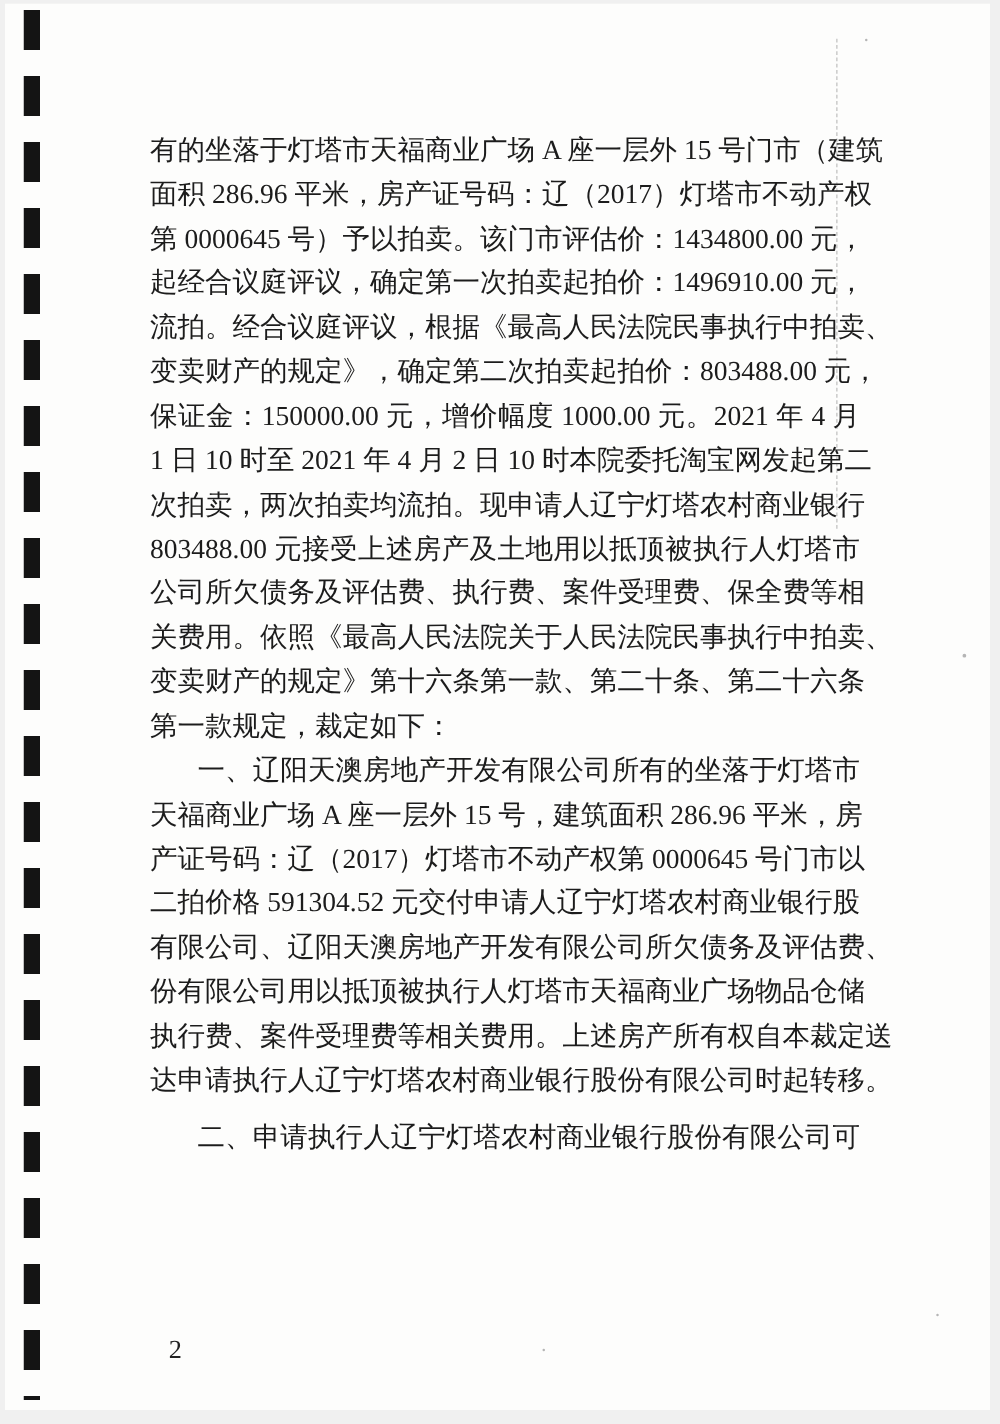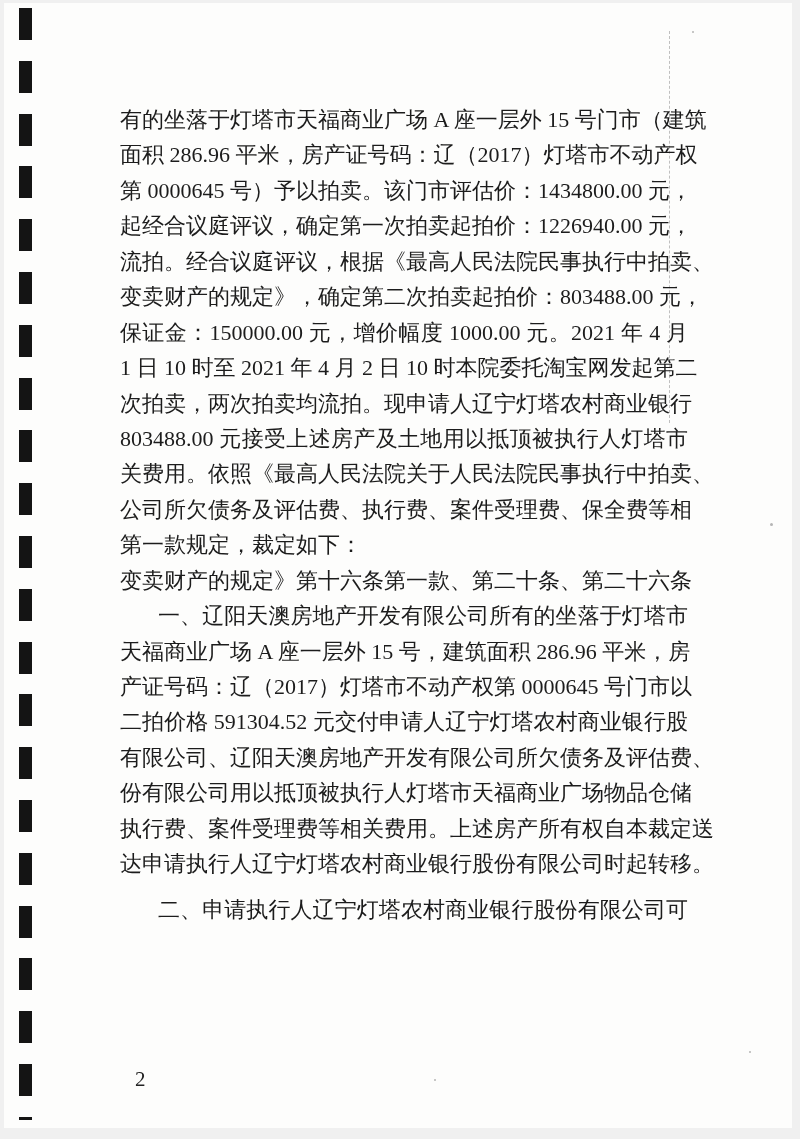--- a/index.html
+++ b/index.html
@@ -84,31 +84,31 @@
     <div class="foldline"></div>
     <div class="speck s1"></div>
     <div class="speck s2"></div>
     <div class="speck s3"></div>
     <div class="speck s4"></div>
 
     <div class="content">
       <div class="ln jst">有的坐落于灯塔市天福商业广场 A 座一层外 15 号门市（建筑</div>
       <div class="ln jst">面积 286.96 平米，房产证号码：辽（2017）灯塔市不动产权</div>
       <div class="ln jst">第 0000645 号）予以拍卖。该门市评估价：1434800.00 元，</div>
-      <div class="ln jst">起经合议庭评议，确定第一次拍卖起拍价：1226940.00 元，</div>
+      <div class="ln jst">起经合议庭评议，确定第一次拍卖起拍价：1496910.00 元，</div>
       <div class="ln jst">流拍。经合议庭评议，根据《最高人民法院民事执行中拍卖、</div>
       <div class="ln jst">变卖财产的规定》，确定第二次拍卖起拍价：803488.00 元，</div>
       <div class="ln jst">保证金：150000.00 元，增价幅度 1000.00 元。2021 年 4 月</div>
       <div class="ln jst">1 日 10 时至 2021 年 4 月 2 日 10 时本院委托淘宝网发起第二</div>
       <div class="ln jst">次拍卖，两次拍卖均流拍。现申请人辽宁灯塔农村商业银行</div>
       <div class="ln jst">803488.00 元接受上述房产及土地用以抵顶被执行人灯塔市</div>
+      <div class="ln jst">公司所欠债务及评估费、执行费、案件受理费、保全费等相</div>
       <div class="ln jst">关费用。依照《最高人民法院关于人民法院民事执行中拍卖、</div>
-      <div class="ln jst">公司所欠债务及评估费、执行费、案件受理费、保全费等相</div>
+      <div class="ln jst">变卖财产的规定》第十六条第一款、第二十条、第二十六条</div>
       <div class="ln">第一款规定，裁定如下：</div>
-      <div class="ln jst">变卖财产的规定》第十六条第一款、第二十条、第二十六条</div>
       <div class="ln jst ind">一、辽阳天澳房地产开发有限公司所有的坐落于灯塔市</div>
       <div class="ln jst">天福商业广场 A 座一层外 15 号，建筑面积 286.96 平米，房</div>
       <div class="ln jst">产证号码：辽（2017）灯塔市不动产权第 0000645 号门市以</div>
       <div class="ln jst">二拍价格 591304.52 元交付申请人辽宁灯塔农村商业银行股</div>
       <div class="ln jst">有限公司、辽阳天澳房地产开发有限公司所欠债务及评估费、</div>
       <div class="ln jst">份有限公司用以抵顶被执行人灯塔市天福商业广场物品仓储</div>
       <div class="ln jst">执行费、案件受理费等相关费用。上述房产所有权自本裁定送</div>
       <div class="ln jst">达申请执行人辽宁灯塔农村商业银行股份有限公司时起转移。</div>
       <div class="ln jst ind gap">二、申请执行人辽宁灯塔农村商业银行股份有限公司可</div>
     </div>

